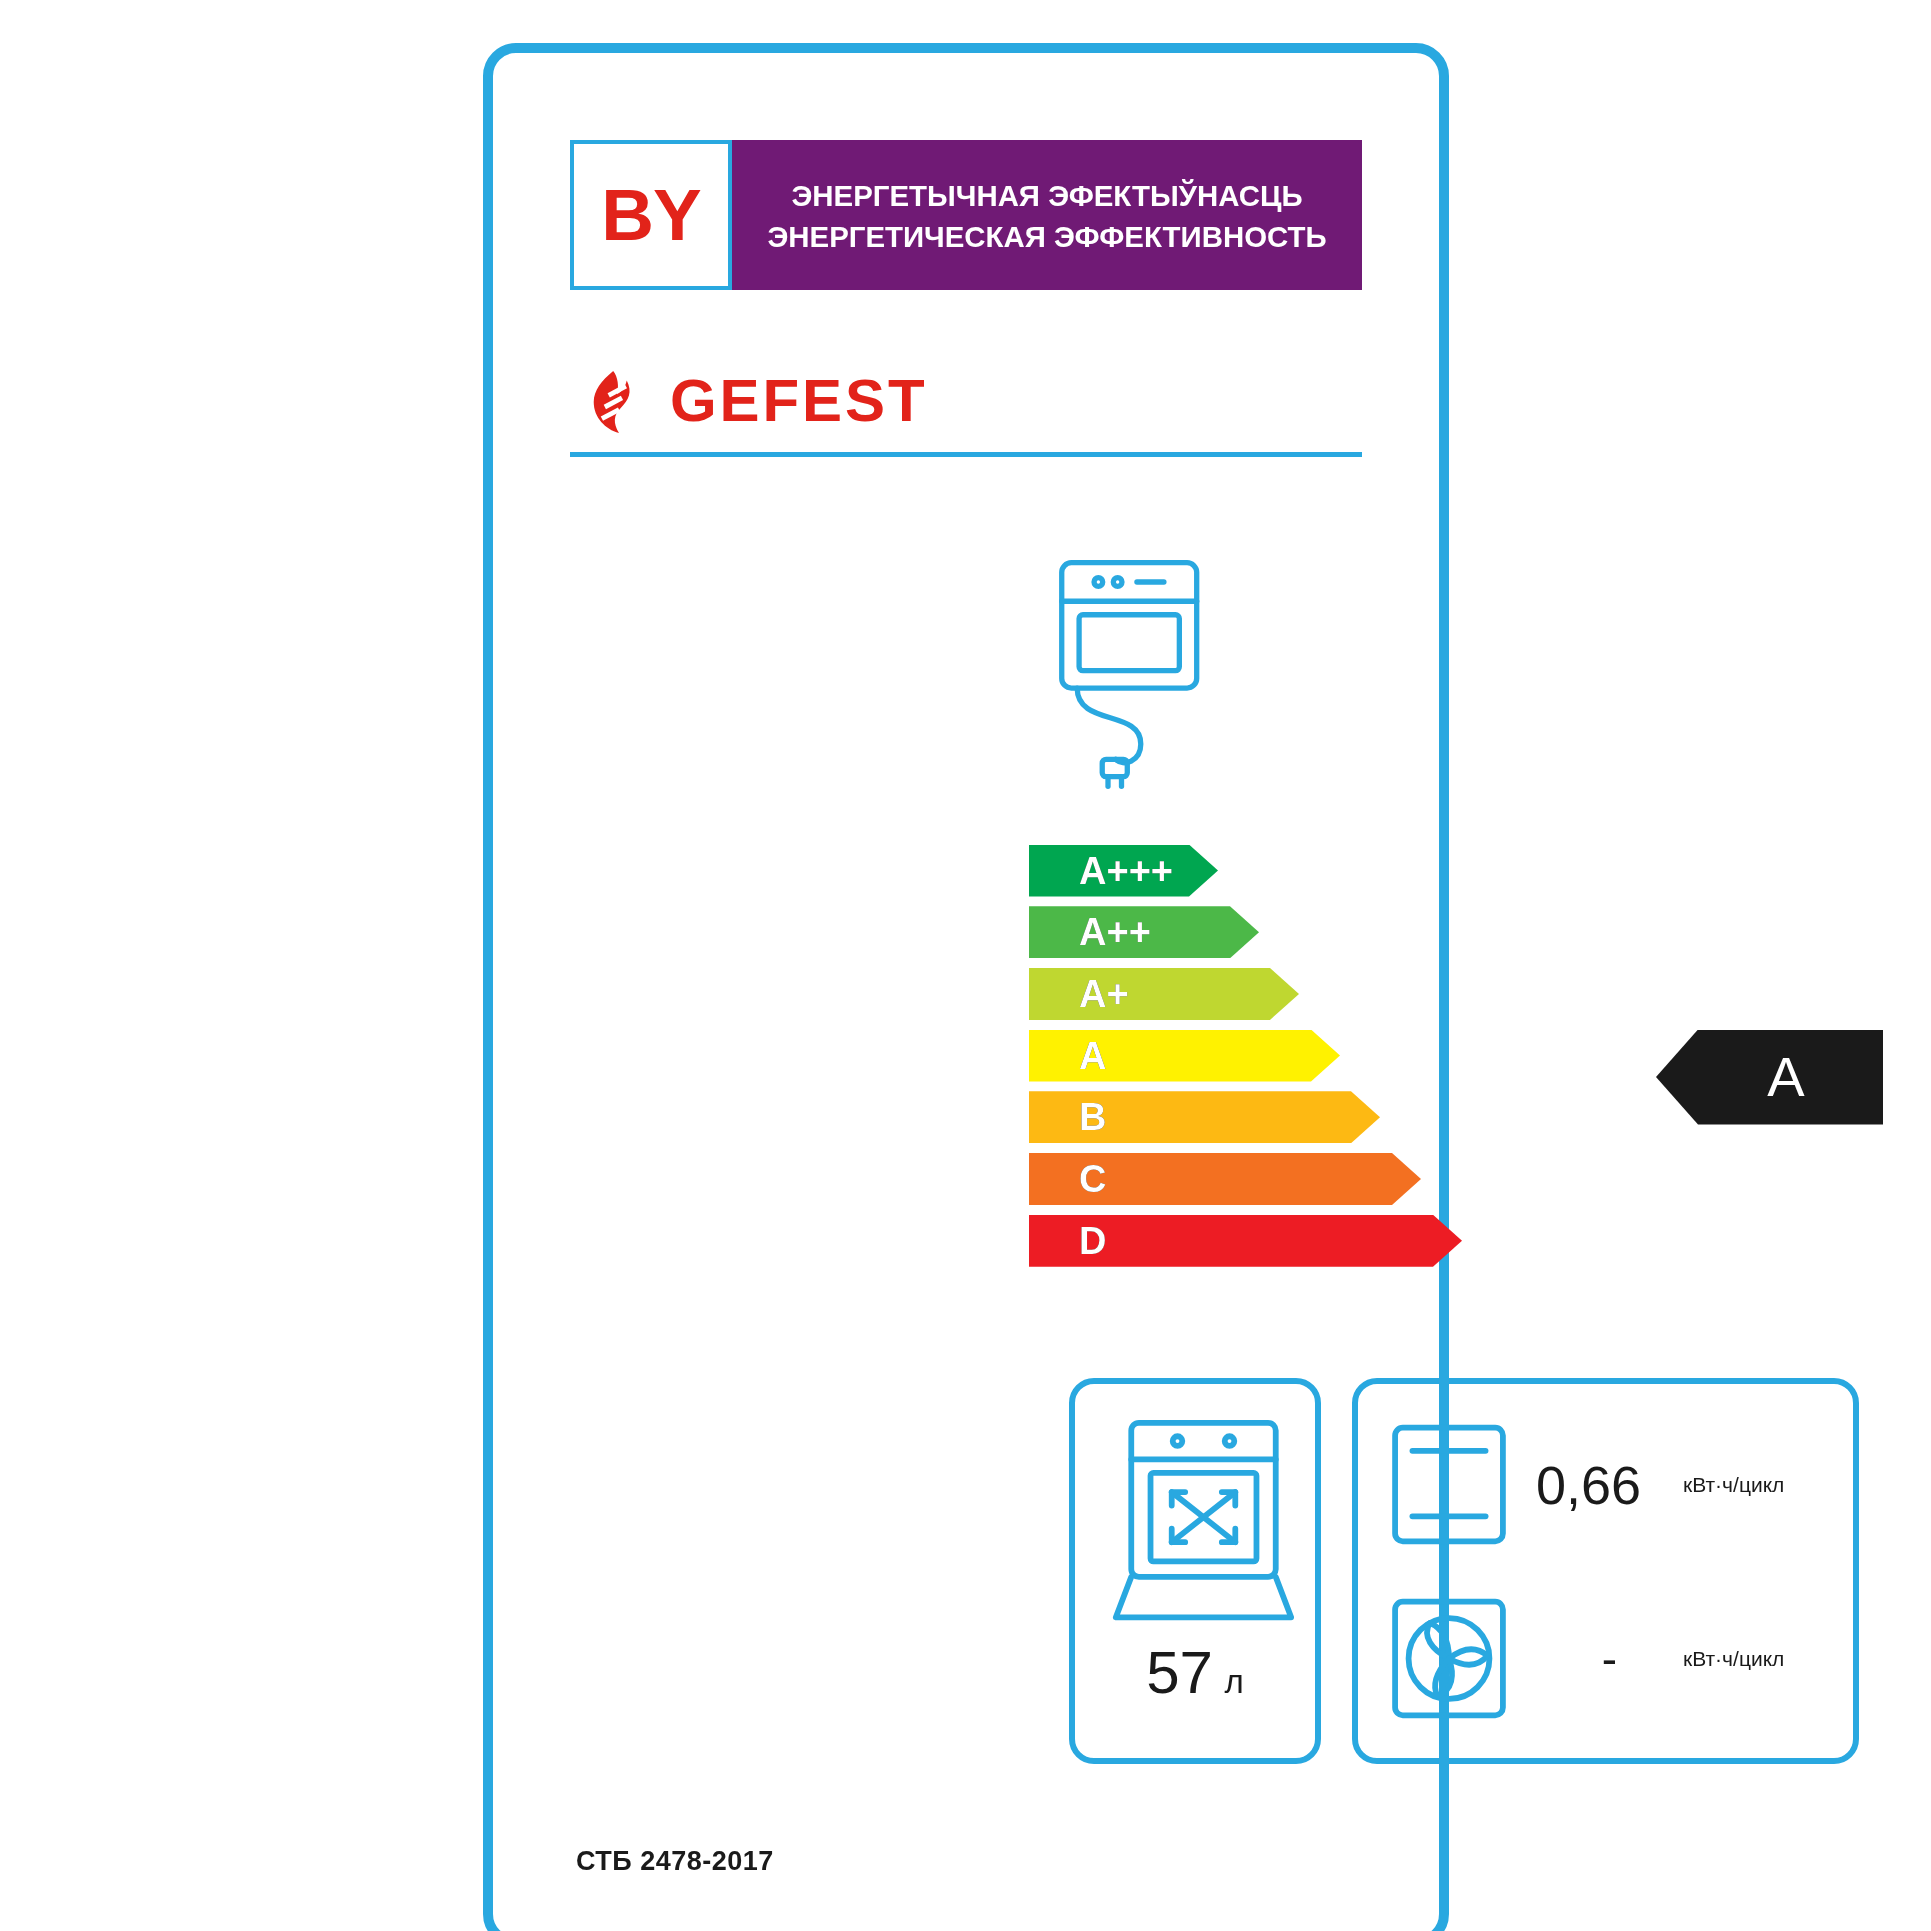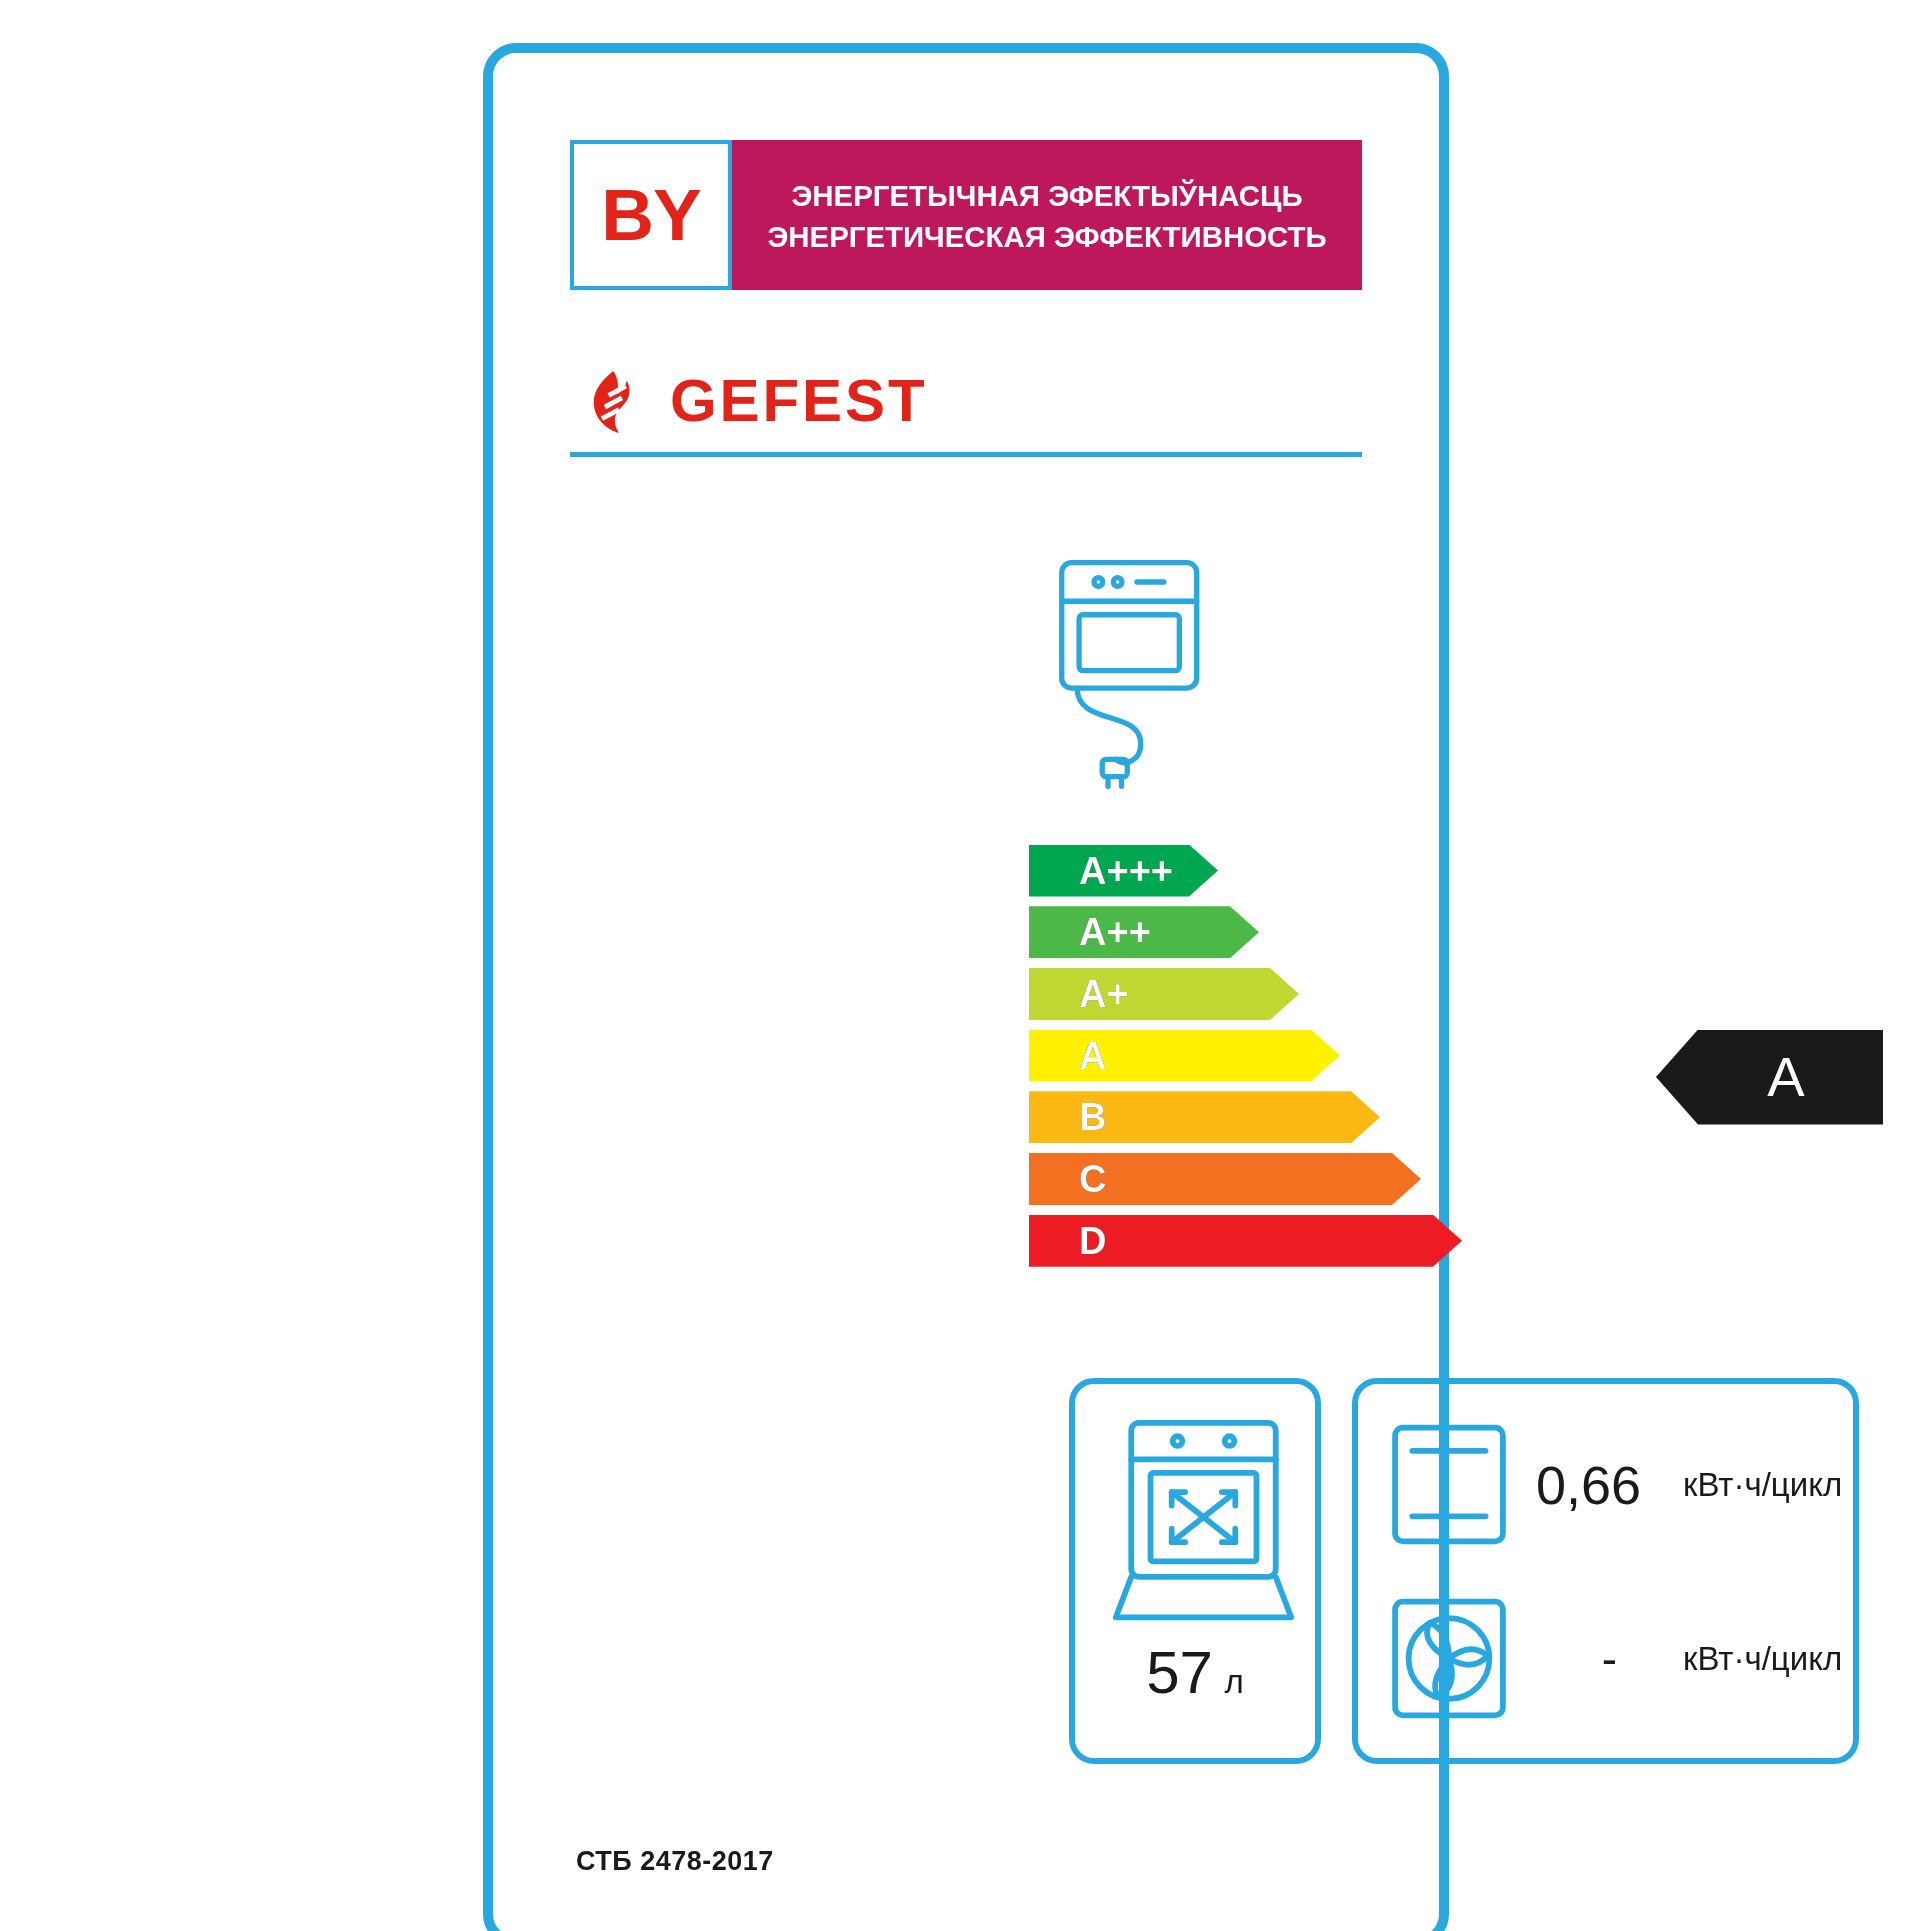--- a/index.html
+++ b/index.html
@@ -48,21 +48,21 @@
   }
   #by-text {
     color: #e2231a;
     font-weight: bold;
     font-size: 73px;
     letter-spacing: -1px;
     line-height: 1;
   }
   #ee-box {
     flex: 1;
-    background: #be185d;
+    background: #701a75;
     box-sizing: border-box;
     display: flex;
     flex-direction: column;
     align-items: center;
     justify-content: center;
     padding-top: 3.9px;
   }
   .ee-line {
     color: #ffffff;
     font-weight: bold;
@@ -245,21 +245,21 @@
     margin-left: 25px;
     line-height: 1;
     min-width: 147px;
     text-align: left;
   }
   .consumption-value.dash {
     text-align: center;
     font-size: 46px;
   }
   .consumption-unit {
-    font-size: 33px;
+    font-size: 21px;
     color: #1a1a1a;
     line-height: 1;
     white-space: nowrap;
   }
 
   
   #standard-text {
     position: absolute;
     left: 83px;
     bottom: 60px;

